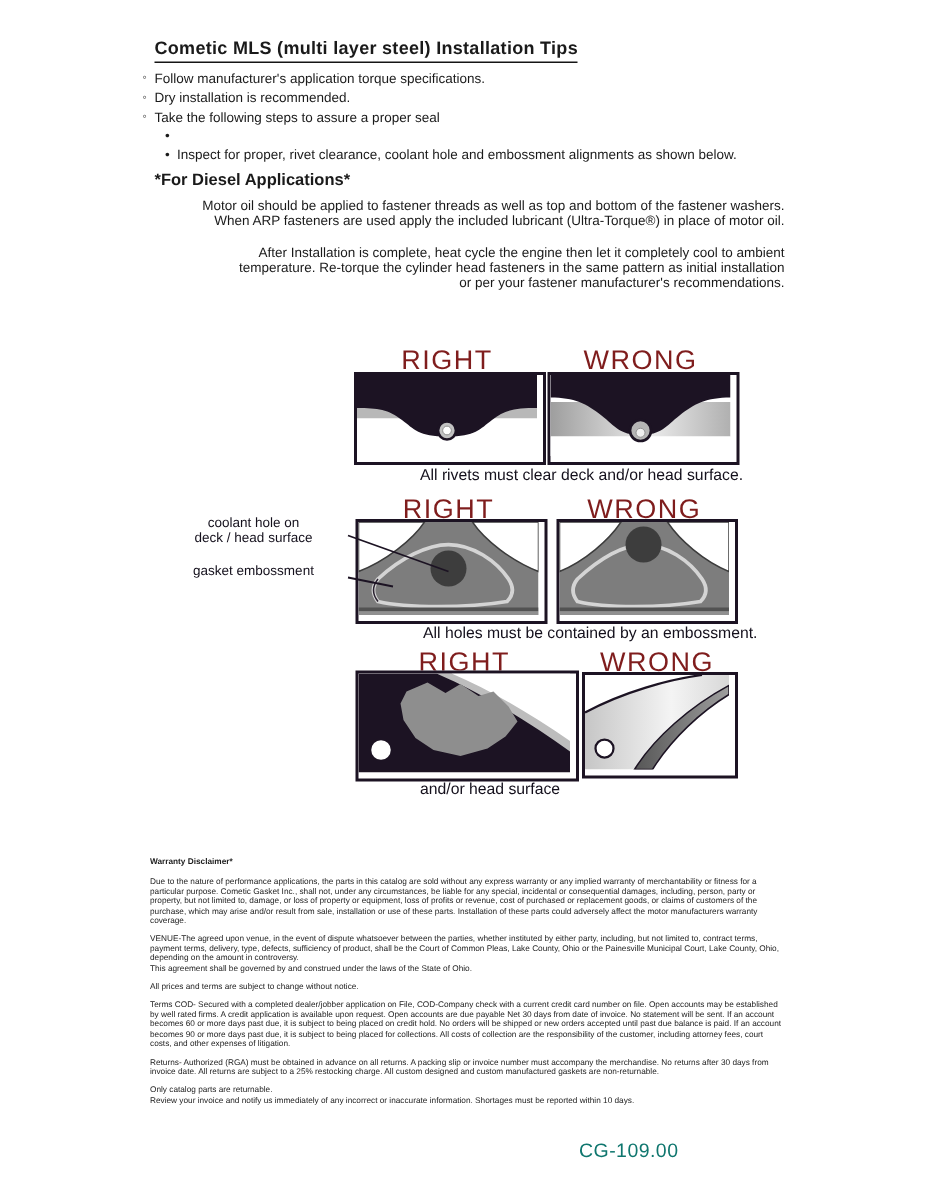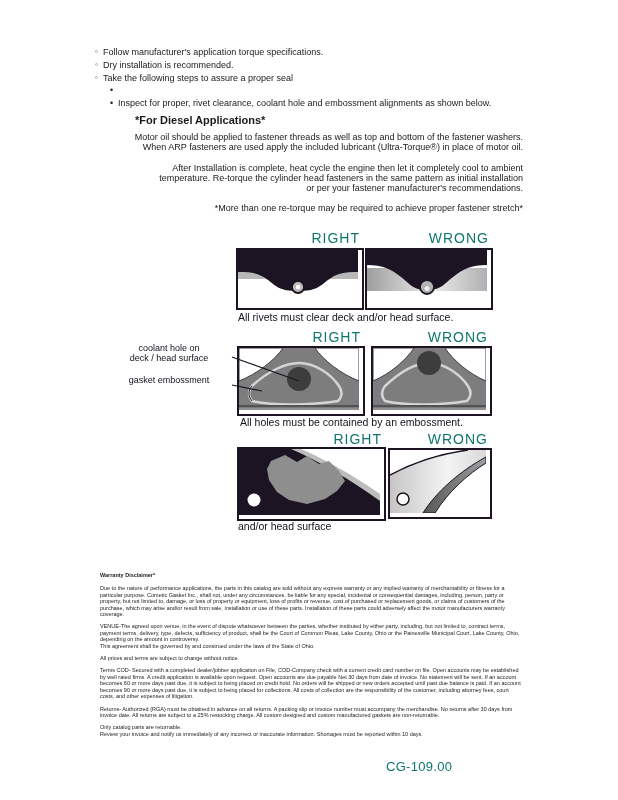--- a/index.html
+++ b/index.html
@@ -8,47 +8,48 @@
 
   .title{position:absolute;left:103px;top:25px;font-size:12px;font-weight:bold;
          letter-spacing:.2px;border-bottom:1.6px solid #151515;padding-bottom:2px;display:inline-block;}
 
   .tips{position:absolute;left:95px;top:46px;font-size:9px;line-height:12.8px;}
   .tip-row{display:flex;align-items:flex-start;}
   .tip-marker{width:8px;font-size:8px;line-height:12.8px;}
   .tip-row.sub{padding-left:15px;}
   .tip-row.sub .tip-marker{font-size:9px;}
 
-  .diesel-heading{position:absolute;left:103px;top:114px;font-size:11px;font-weight:bold;margin-left:32px;}
+  .diesel-heading{position:absolute;left:103px;top:114px;font-size:11px;font-weight:bold;}
   .para{position:absolute;left:103px;width:420px;font-size:9px;line-height:9.8px;white-space:pre-line;text-align:right;}
   .para.p1{top:133px;}
   .para.p2{top:164px;}
   .para.note{top:204px;}
 
-  .diag-label{position:absolute;font-size:14px;letter-spacing:1px;text-align:right;color:#0f766e;}
+  .diag-label{position:absolute;font-size:18px;letter-spacing:1px;text-align:center;color:#7f1d1d;}
   .diag-box{position:absolute;border:2px solid #1c1323;background:#fff;}
   .diag-box svg{display:block;}
-  .caption{position:absolute;font-size:10.5px;color:#14101c;}
+  .caption{position:absolute;font-size:10.5px;color:#14101c;margin-left:42px;}
 
   .side-labels{position:absolute;left:108px;top:344px;width:122px;text-align:center;
                font-size:9px;line-height:9.6px;color:#14101c;}
   .side-labels .lbl2{margin-top:13px;}
   .pointer-overlay{position:absolute;left:230px;top:350px;z-index:5;pointer-events:none;}
 
   .legal{position:absolute;left:100px;top:572px;width:422px;font-size:5.5px;line-height:6.4px;color:#1c1c1c;}
   .legal-heading{font-weight:bold;margin-bottom:7px;}
   .legal-para{white-space:pre-line;margin-bottom:6px;}
 
   .footer{position:absolute;left:386px;top:759px;font-size:13px;letter-spacing:.3px;color:#0f766e;}
 </style>
 </head>
 <body>
 
 <div class="page">
 
+  <div class="title">Cometic MLS (multi layer steel) Installation Tips</div>
 
   <div class="tips">
     <div class="tip-row">
       <span class="tip-marker">◦</span>
       <span>Follow manufacturer's application torque specifications.</span>
     </div>
     <div class="tip-row">
       <span class="tip-marker">◦</span>
       <span>Dry installation is recommended.</span>
     </div>
@@ -64,21 +65,20 @@
       <span>Inspect for proper, rivet clearance, coolant hole and embossment alignments as shown below.</span>
     </div>
   </div>
 
   <div class="diesel-heading">*For Diesel Applications*</div>
   <div class="para p1">Motor oil should be applied to fastener threads as well as top and bottom of the fastener washers.
 When ARP fasteners are used apply the included lubricant (Ultra-Torque®) in place of motor oil.</div>
   <div class="para p2">After Installation is complete, heat cycle the engine then let it completely cool to ambient
 temperature. Re-torque the cylinder head fasteners in the same pattern as initial installation
 or per your fastener manufacturer's recommendations.</div>
-  <div class="para note">*More than one re-torque may be required to achieve proper fastener stretch*</div>
 
   <div class="diag-label" style="left:236px;top:230px;width:124px;">RIGHT</div>
   <div class="diag-label" style="left:365px;top:230px;width:124px;">WRONG</div>
 
   <div class="diag-box" style="left:236px;top:248px;width:124px;height:58px;">
     <svg width="120" height="54" viewBox="0 0 120 54">
       <rect x="0" y="0" width="120" height="54" fill="#ffffff"></rect>
       <rect x="0" y="22" width="120" height="7" fill="#b8b8b8"></rect>
       <rect x="0" y="29" width="120" height="25" fill="#ffffff"></rect>
       <path d="M0,0 H120 V22 C106,22 99,23 90,30 C82,36 79,41 60,41 C41,41 38,36 30,30 C21,23 14,22 0,22 Z" fill="#1c1323"></path>

